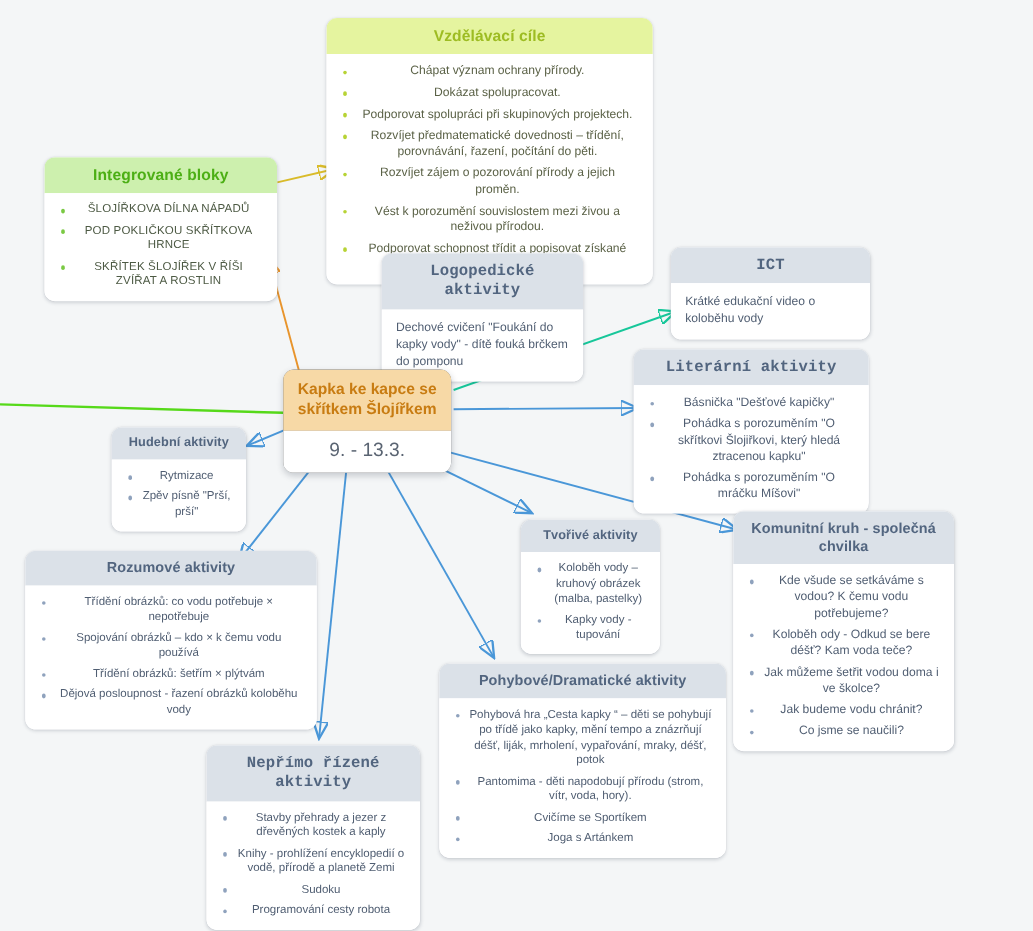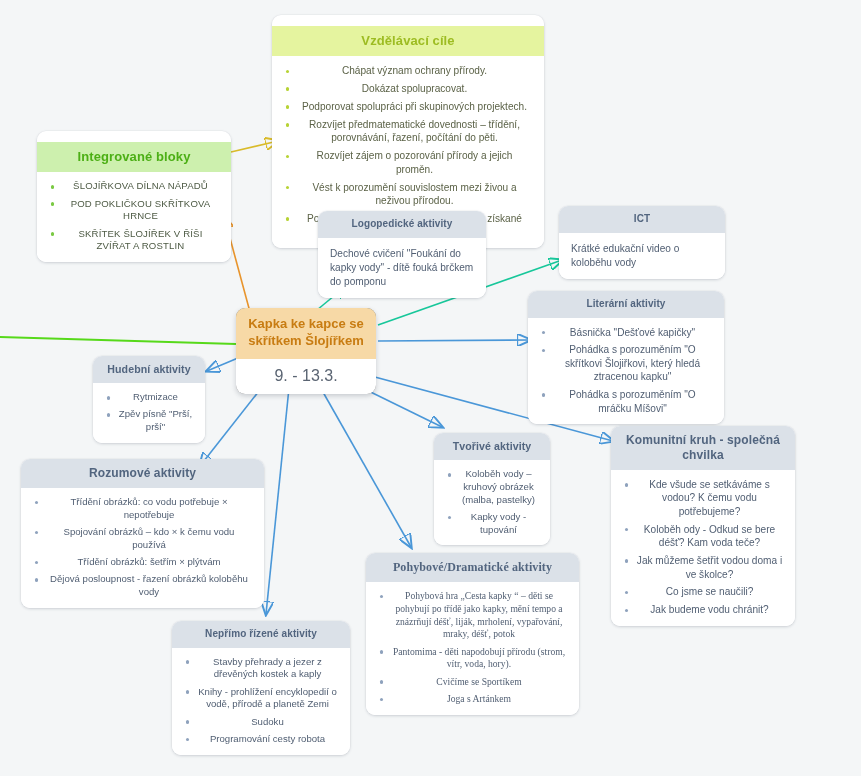--- a/index.html
+++ b/index.html
@@ -99,28 +99,28 @@
   
   #n-cile      {left:272px;top:15px;  width:272px;}
   #n-bloky     {left:37px; top:131px; width:194px;}
   #n-logo      {left:318px;top:211px; width:168px;}
   #n-ict       {left:559px;top:206px; width:166px;}
   #n-lit       {left:528px;top:291px; width:196px;}
   #n-hud       {left:93px; top:356px; width:112px;}
   #n-tvor      {left:434px;top:433px; width:116px;}
   #n-kom       {left:611px;top:426px; width:184px;}
   #n-roz       {left:21px; top:459px; width:243px;}
-  #n-poh       {left:366px;top:553px; width:213px;font-family:Liberation Serif, serif;}
+  #n-poh       {left:366px;top:553px; width:239px;}
   #n-nep       {left:172px;top:621px; width:178px;}
 
   .fs10  {font-size:9.6px;}
   .fs105 {font-size:10.1px;}
   .h12   {font-size:12px;}
-  .h115  {font-size:10px;}
-  .h13   {font-size:13px;margin-top:11px;}
+  .h115  {font-size:13px;font-family:Liberation Mono, monospace;}
+  .h13   {font-size:13px;}
   .h105  {font-size:10.6px;}
   .caps  {letter-spacing:.15px;}
 </style>
 </head>
 <body>
 
 <div id="canvas">
 
   <svg id="edges" viewBox="0 0 861 776">
     <defs>
@@ -234,22 +234,22 @@
     </div>
   </div>
 
   <div class="node" id="n-kom">
     <div class="hdr bluehdr h12">Komunitní kruh - společná chvilka</div>
     <div class="body">
       <ul class="bluebody fs105">
         <li>Kde všude se setkáváme s vodou? K čemu vodu potřebujeme?</li>
         <li>Koloběh ody - Odkud se bere déšť? Kam voda teče?</li>
         <li>Jak můžeme šetřit vodou doma i ve školce?</li>
+        <li>Jak budeme vodu chránit?</li>
         <li>Co jsme se naučili?</li>
-        <li>Jak budeme vodu chránit?</li>
       </ul>
     </div>
   </div>
 
   <div class="node" id="n-roz">
     <div class="hdr bluehdr h12">Rozumové aktivity</div>
     <div class="body">
       <ul class="bluebody fs10">
         <li>Třídění obrázků: co vodu potřebuje × nepotřebuje</li>
         <li>Spojování obrázků – kdo × k čemu vodu používá</li>

